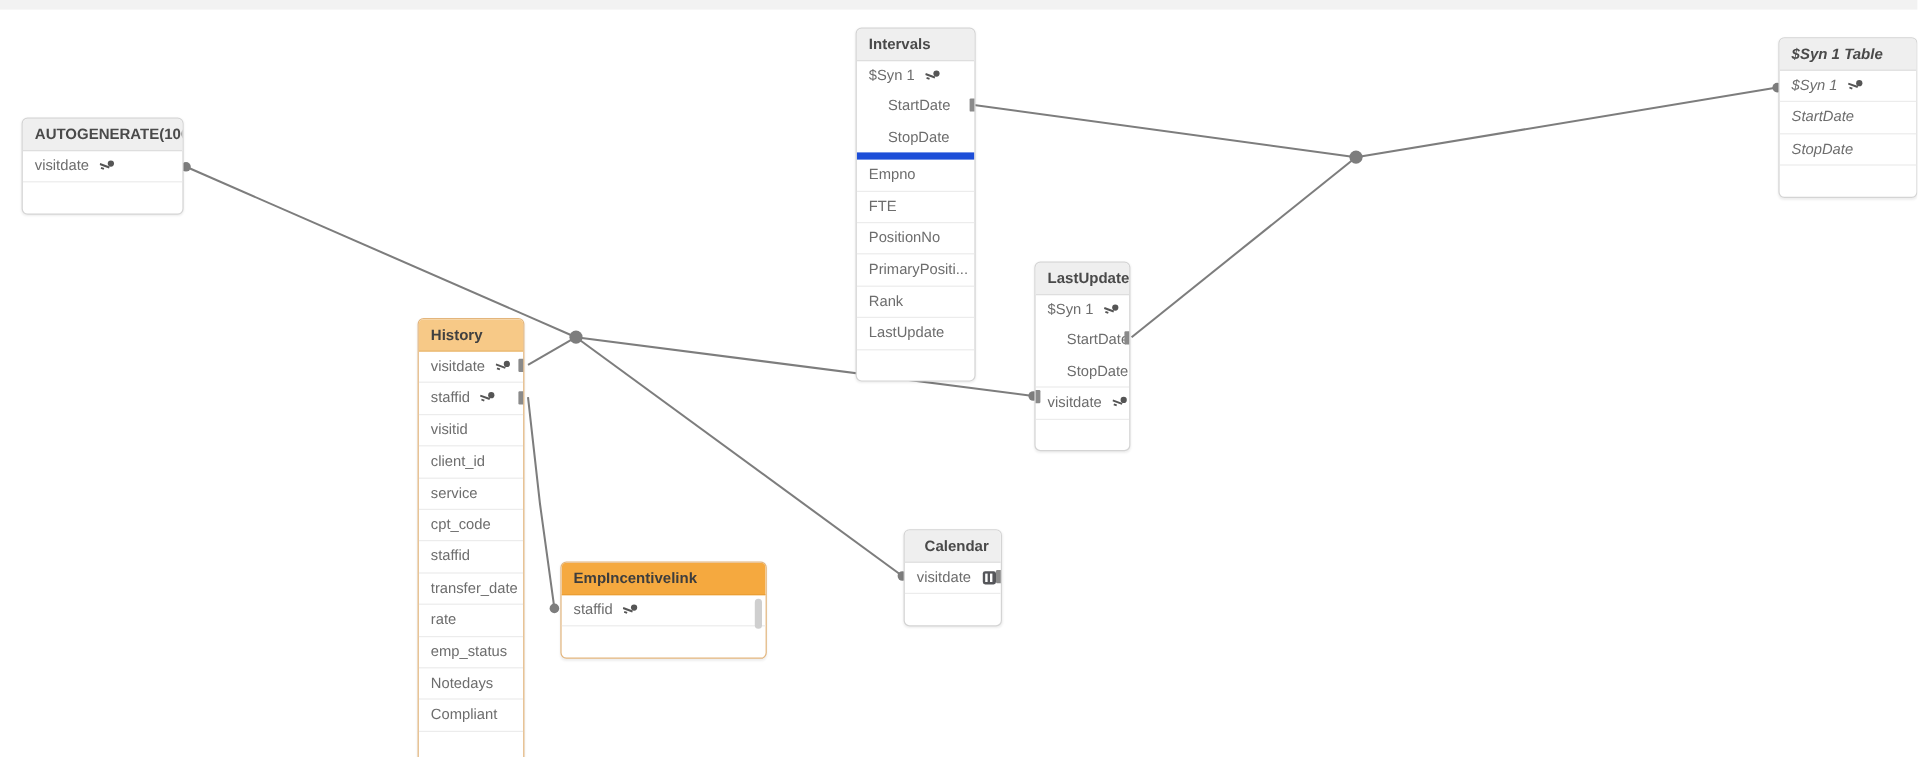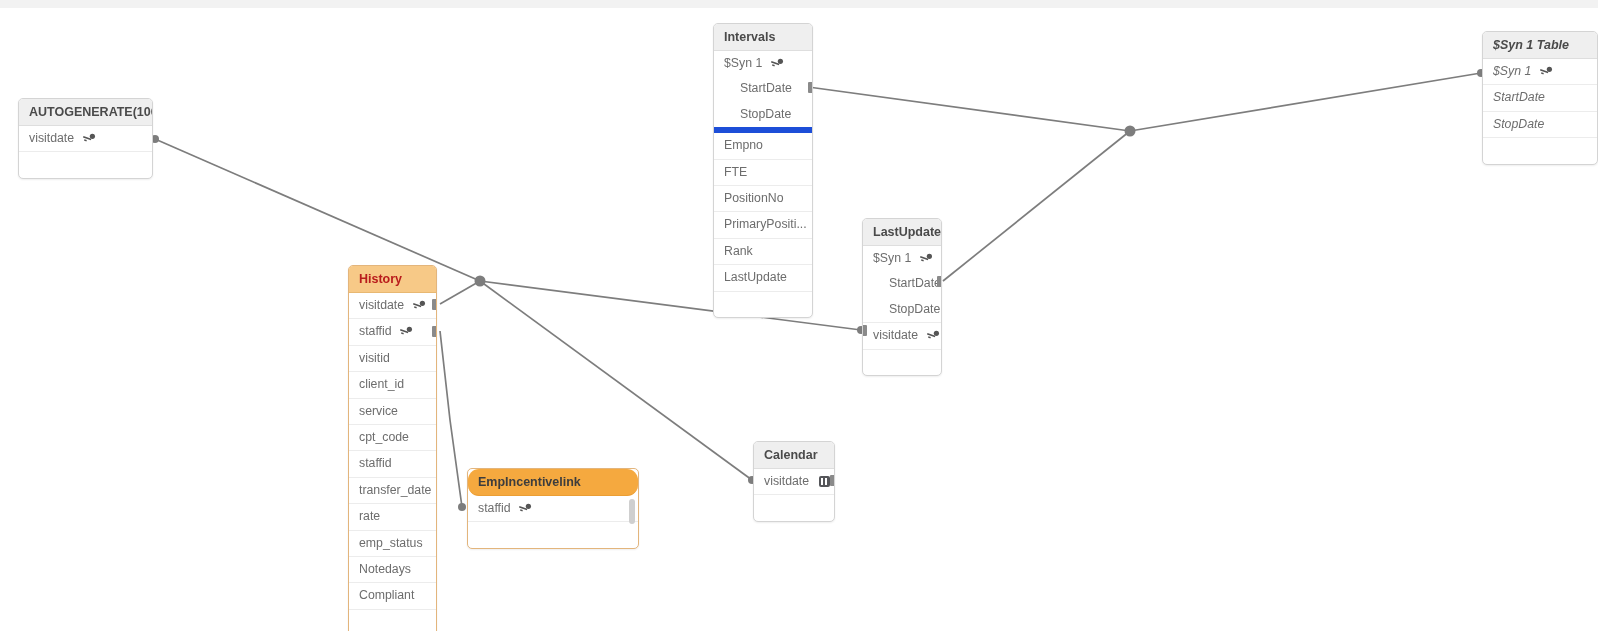--- a/index.html
+++ b/index.html
@@ -52,27 +52,26 @@
     font-weight: bold;
     color: #4a4a4a;
     background: #efefef;
     border-bottom: 1px solid #dedede;
     white-space: nowrap;
     overflow: hidden;
   }
   .tbl-header.amber-light {
     background: #f7c987;
     border-bottom: 1px solid #e8b872;
-    color: #b91c1c;
+    color: #404040;
   }
   .tbl-header.amber-strong {
     background: #f5a93f;
     border-bottom: 1px solid #eb9e34;
     color: #3d3d3d;
-    border-radius: 11px;
   }
   .tbl-card-amber {
     border-color: #e3b57c;
   }
   .field-row {
     height: 25.4px;
     line-height: 25.4px;
     padding: 0 10px;
     font-size: 12.3px;
     color: #6d6d6d;
@@ -362,21 +361,21 @@
               <rect x="0" y="4.2" width="8.4" height="1.7" transform="rotate(20 4 5)"></rect>
               <rect x="1.1" y="6.6" width="2.6" height="1.5" transform="rotate(20 2.4 7.3)"></rect>
             </g>
           </svg>
       </span>
     </div>
     <div class="field-row footer">&nbsp;</div>
     <div class="scrollthumb" style="right:3px; top:30px; height:25px;"></div>
   </div>
 
-  <div class="table-card" style="left:753px; top:441px; width:82px;">
+  <div class="table-card" style="left:753px; top:441px; width:82px;text-align:right;">
     <div class="tbl-header">Calendar</div>
     <div class="field-row">
       <span>visitdate</span>
       <span class="dateicon"></span>
     </div>
     <div class="field-row footer">&nbsp;</div>
     <div class="conn-tab" style="right:-1px; top:33px;"></div>
   </div>
 
 </div>

